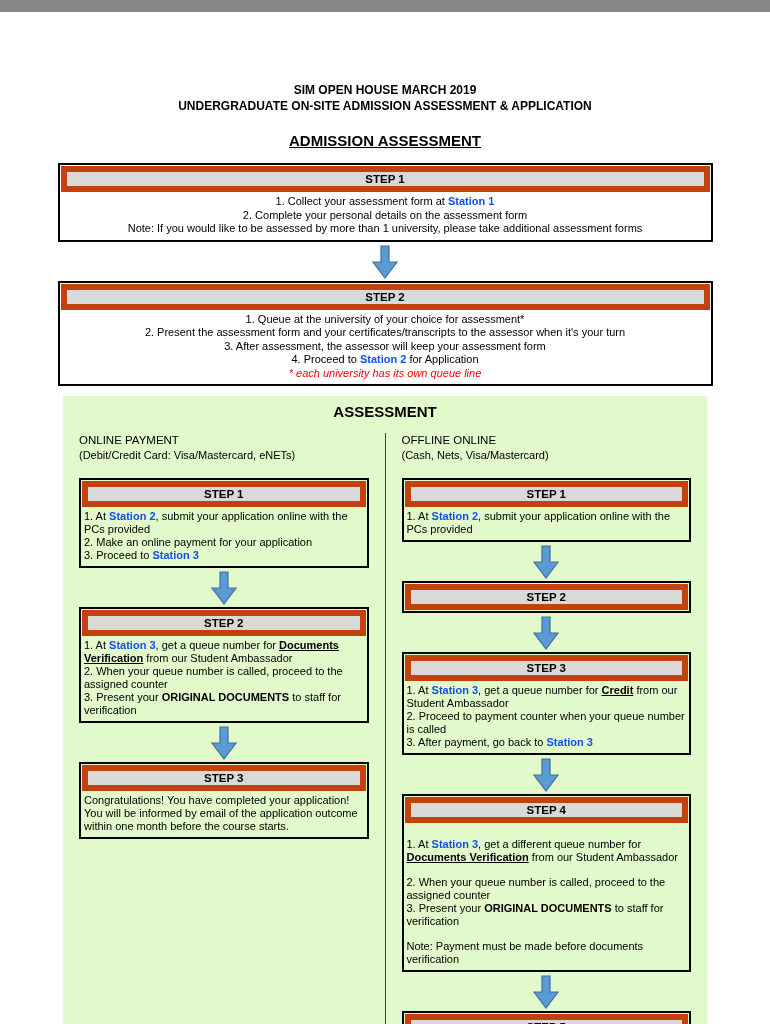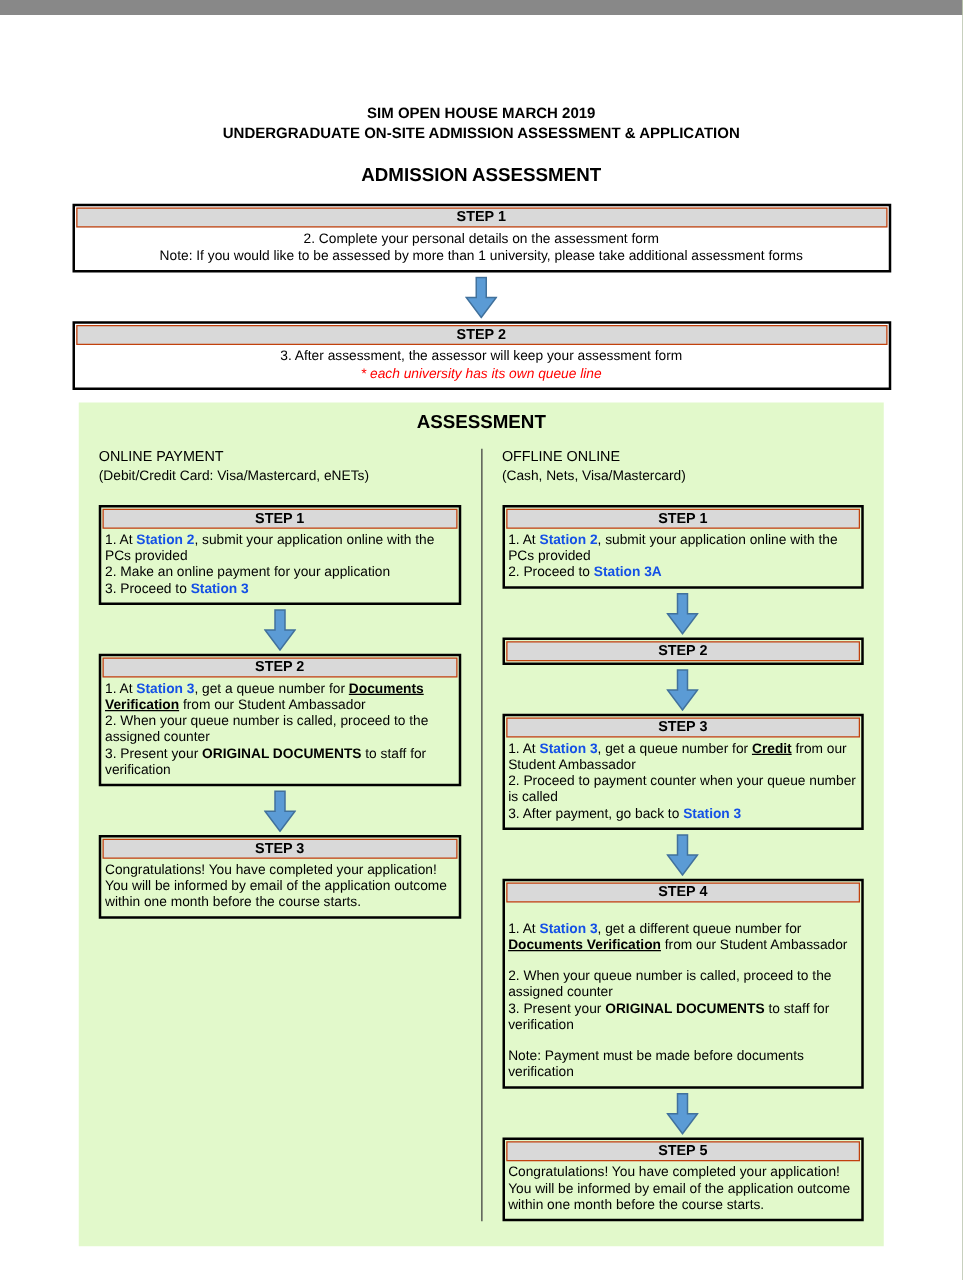--- a/index.html
+++ b/index.html
@@ -7,26 +7,26 @@
     --arrowF:#5b9bd5; --arrowB:#41719c;
   }
   *{box-sizing:border-box;margin:0;padding:0;}
   body{background:#888;}
   .page{
     width:770px;height:1024px;background:#fff;margin:12px auto;
     font-family:"Liberation Sans", sans-serif;color:#000;overflow:hidden;position:relative;
   }
   .doc-header{text-align:center;padding-top:70px;}
   .title-line{font-weight:bold;font-size:12px;line-height:16px;}
-  .section-title{font-weight:bold;font-size:15px;line-height:18px;margin-top:18px;}
+  .section-title{font-weight:bold;font-size:15px;line-height:18px;margin-top:18px;text-decoration:underline;}
 
   .assessment{width:655px;margin:13px auto 0;}
   .step-box{border:2px solid #000;background:#fff;}
   .step-header{
-    background:var(--hdr);border:1px solid #c2410c;margin:1px;
+    background:var(--hdr);border:6px solid #c2410c;margin:1px;
     text-align:center;font-weight:bold;font-size:11.5px;line-height:14px;
   }
   .step-body{padding:2px 4px 4px;font-size:11px;line-height:13.5px;}
   .assessment .step-body{text-align:center;}
 
   .seg-station{color:var(--station);font-weight:bold;}
   .seg-b{font-weight:bold;}
   .seg-bu{font-weight:bold;text-decoration:underline;}
   .seg-red{color:var(--red);font-style:italic;}
   .step-line.blank{height:12px;}
@@ -52,35 +52,39 @@
   <div class="doc-header">
     <div class="title-line">SIM OPEN HOUSE MARCH 2019</div>
     <div class="title-line">UNDERGRADUATE ON-SITE ADMISSION ASSESSMENT &amp; APPLICATION</div>
     <div class="section-title">ADMISSION ASSESSMENT</div>
   </div>
 
   <div class="assessment">
   <div class="step-box">
     <div class="step-header">STEP 1</div>
     <div class="step-body">
+          <div class="step-line"><span>1. Collect your assessment form at </span><span class="seg-station">Station 1</span></div>
           <div class="step-line"><span>2. Complete your personal details on the assessment form</span></div>
           <div class="step-line"><span>Note: If you would like to be assessed by more than 1 university, please take additional assessment forms</span></div>
         </div>
   </div>
 
   <div class="arrow-wrap">
     <svg class="arrow-svg" width="26" height="34" viewBox="0 0 26 34">
       <polygon points="9,1 17,1 17,17 25,17 13,33 1,17 9,17"></polygon>
     </svg>
   </div>
 
   <div class="step-box">
     <div class="step-header">STEP 2</div>
     <div class="step-body">
+          <div class="step-line"><span>1. Queue at the university of your choice for assessment*</span></div>
+          <div class="step-line"><span>2. Present the assessment form and your certificates/transcripts to the assessor when it's your turn</span></div>
           <div class="step-line"><span>3. After assessment, the assessor will keep your assessment form</span></div>
+          <div class="step-line"><span>4. Proceed to </span><span class="seg-station">Station 2</span><span> for Application</span></div>
           <div class="step-line"><span class="seg-red">* each university has its own queue line</span></div>
         </div>
   </div>
 </div>
 
   <div class="app-panel">
     <div class="app-title">ASSESSMENT</div>
     <div class="columns">
 
       <div class="col">
@@ -129,21 +133,20 @@
       <div class="col-divider"></div>
 
       <div class="col">
         <div class="col-head">OFFLINE ONLINE</div>
         <div class="col-sub">(Cash, Nets, Visa/Mastercard)</div>
         <div>
   <div class="step-box">
     <div class="step-header">STEP 1</div>
     <div class="step-body">
                 <div class="step-line"><span>1. At </span><span class="seg-station">Station 2</span><span>, submit your application online with the PCs provided</span></div>
-                <div class="step-line"><span>2. Proceed to </span><span class="seg-station">Station 3A</span></div>
               </div>
   </div>
 
   <div class="arrow-wrap">
     <svg class="arrow-svg" width="26" height="34" viewBox="0 0 26 34">
       <polygon points="9,1 17,1 17,17 25,17 13,33 1,17 9,17"></polygon>
     </svg>
   </div>
 
   <div class="step-box">

